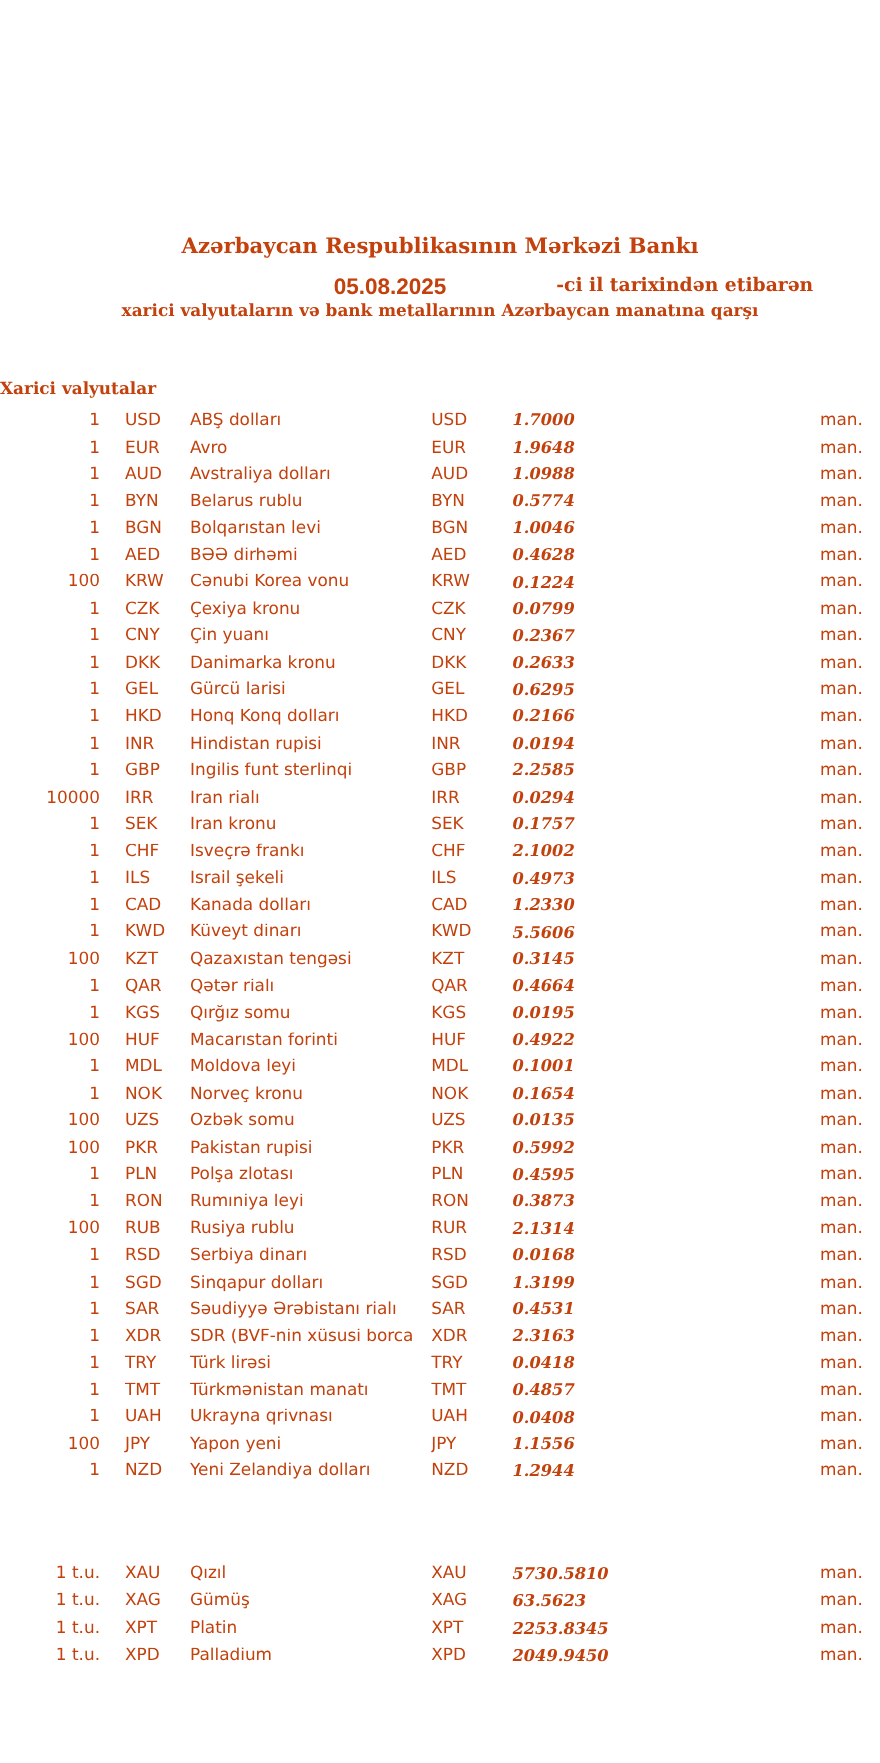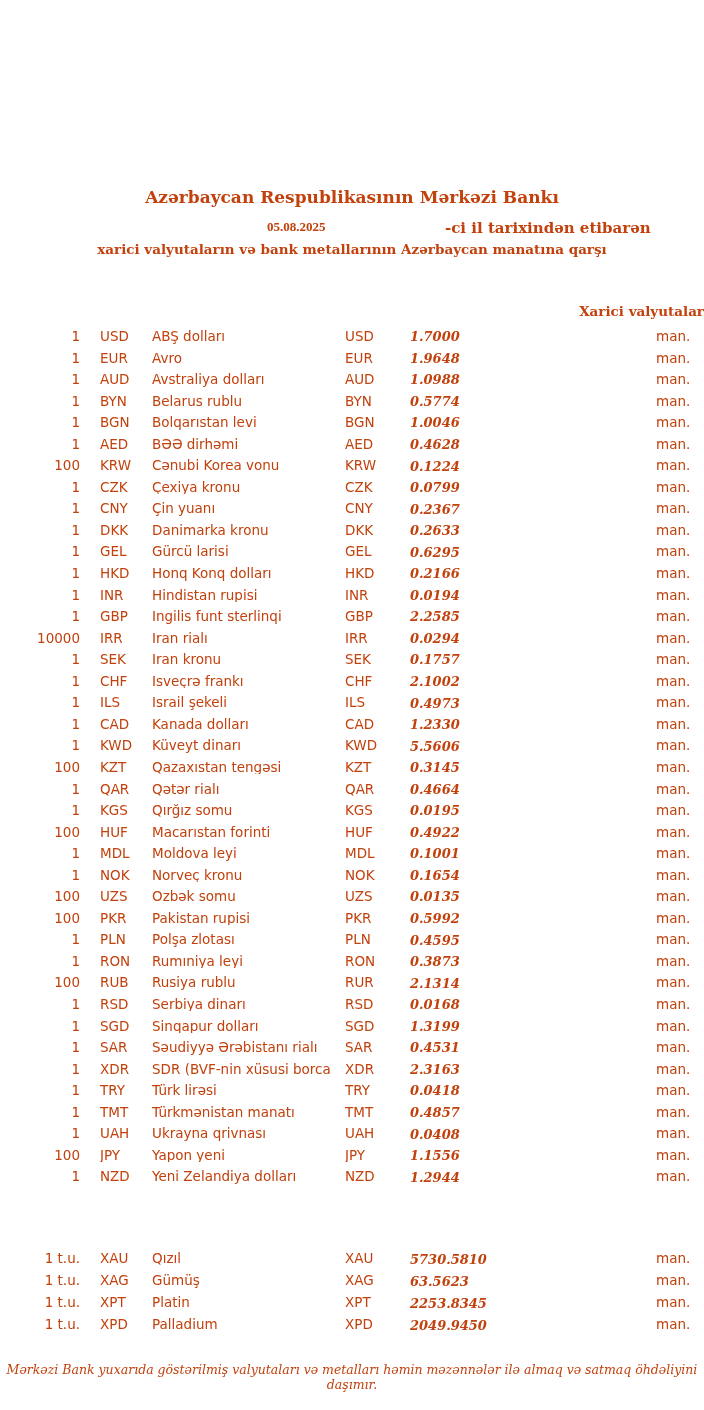--- a/index.html
+++ b/index.html
@@ -17,43 +17,43 @@
     top: 187px; left: 0; width: 704px;
     margin: 0;
     text-align: center;
     font-family: "DejaVu Serif", serif;
     font-size: 17px;
     font-weight: bold;
   }
   .date {
     position: absolute;
     top: 219px; left: 267px;
-    font-family: Liberation Serif, serif;
-    font-size: 13px;
+    font-family: Liberation Sans, sans-serif;
+    font-size: 18px;
     font-weight: bold;
   }
   .date-suffix {
     position: absolute;
     top: 219px; left: 445px;
     font-family: "DejaVu Serif", serif;
     font-size: 15px;
     font-weight: bold;
   }
   .subtitle {
     position: absolute;
     top: 241px; left: 0; width: 704px;
     text-align: center;
     font-family: "DejaVu Serif", serif;
     font-size: 13.5px;
     font-weight: bold;
   }
   .section-title {
     position: absolute;
     left: 0; width: 704px;
-    text-align: right;
+    text-align: left;
     font-family: "DejaVu Serif", serif;
     font-size: 13.5px;
     font-weight: bold;
   }
   .currencies-title { top: 303px; }
   .metals-title    { top: 1235px; }
   .table {
     position: absolute;
     left: 0; width: 704px;
   }
@@ -455,15 +455,14 @@
       <div class="row">
     <span class="cell qty">1 t.u.</span>
     <span class="cell code">XPD</span>
     <span class="cell name">Palladium</span>
     <span class="cell code2">XPD</span>
     <span class="cell rate">2049.9450</span>
     <span class="cell unit">man.</span>
   </div>
     </div>
 
-  <div class="footer">Mərkəzi Bank yuxarıda göstərilmiş valyutaları və metalları həmin məzənnələr ilə almaq və satmaq öhdəliyini daşımır.</div>
 
 </div>
 
 </body></html>

